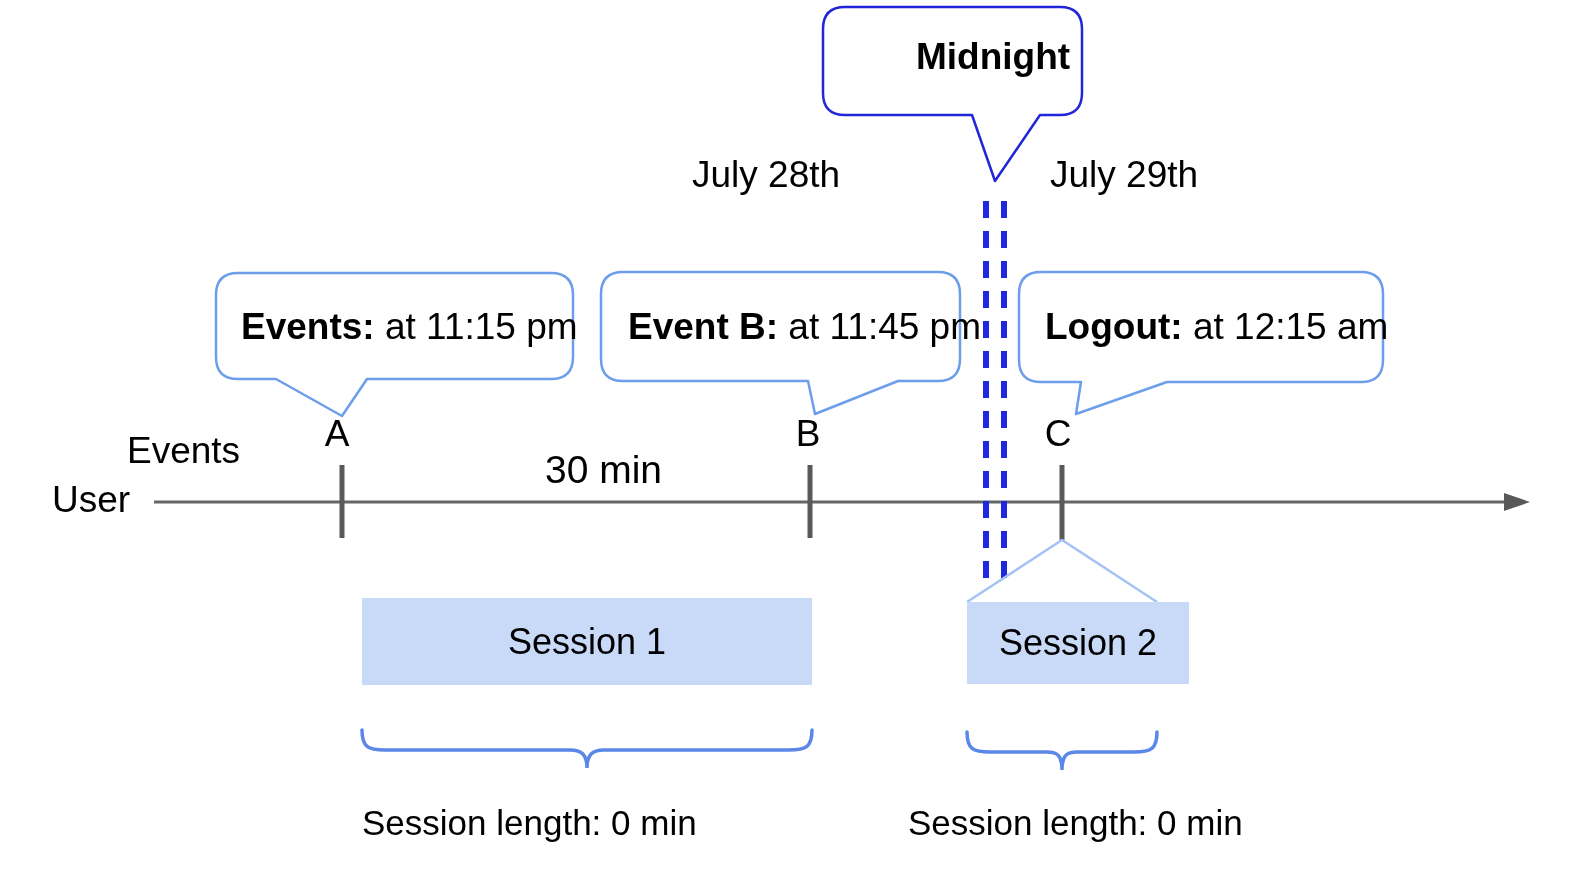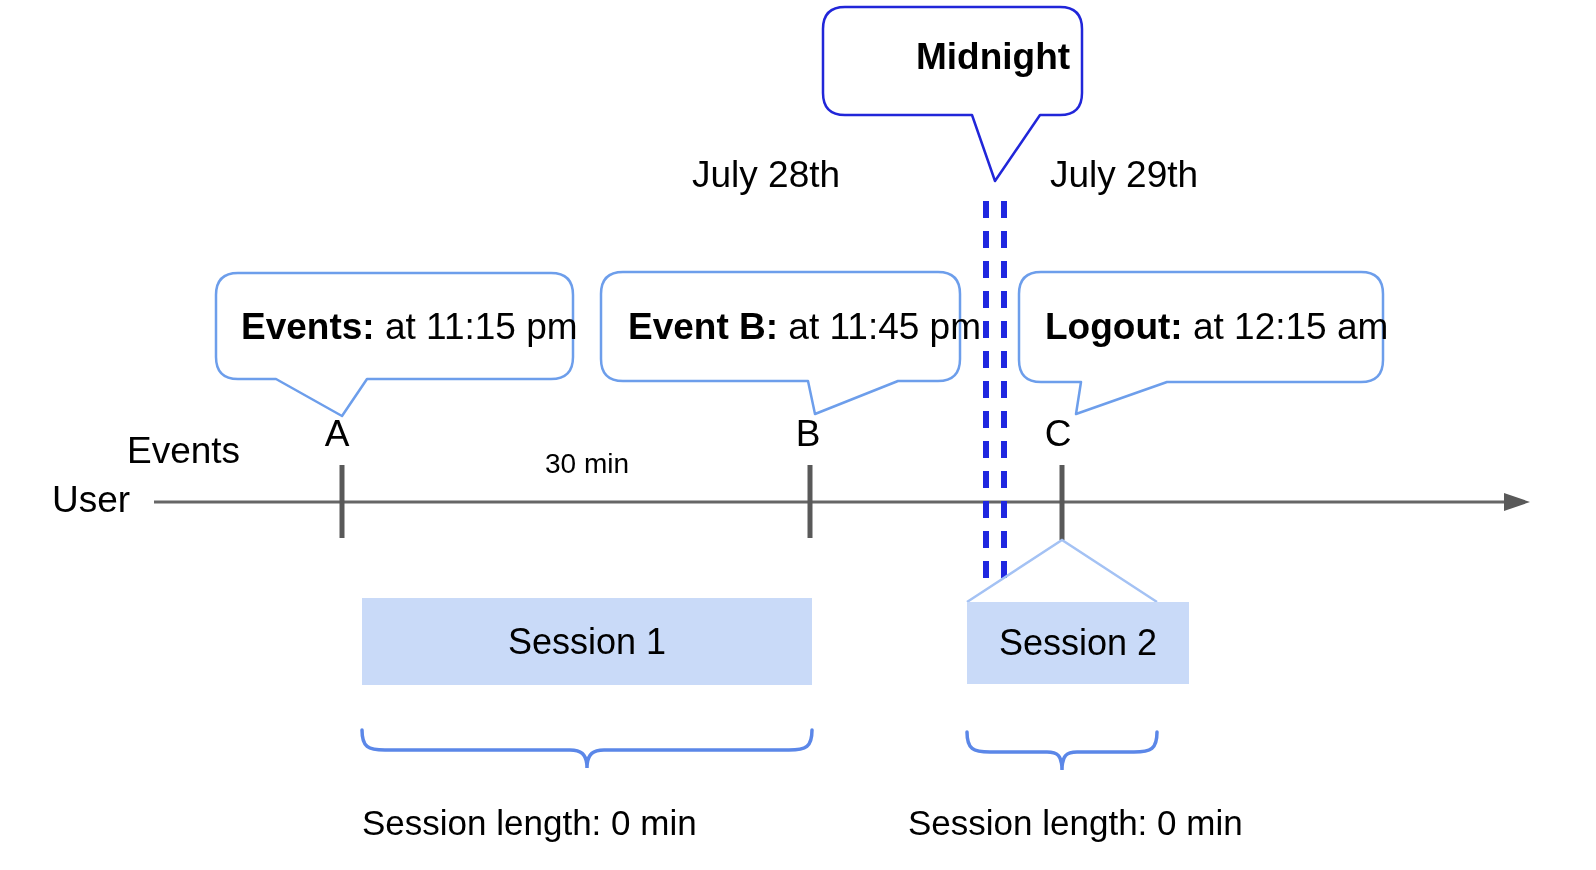--- a/index.html
+++ b/index.html
@@ -8,21 +8,21 @@
     width: 1596px;
     height: 870px;
     background: #ffffff;
     font-family: "Liberation Sans", sans-serif;
     color: #000000;
     overflow: hidden;
   }
   #shapes { position: absolute; left: 0; top: 0; width: 1596px; height: 870px; }
   .txt { position: absolute; line-height: 1; white-space: nowrap; }
   .label-37 { font-size: 37px; }
-  .label-29 { font-size: 28px; }
+  .label-29 { font-size: 39px; }
   .bold { font-weight: bold; }
   .center { text-align: center; }
   .session-box {
     position: absolute;
     background: #c9daf8;
     display: flex;
     align-items: center;
     justify-content: center;
     font-size: 36px;
   }

